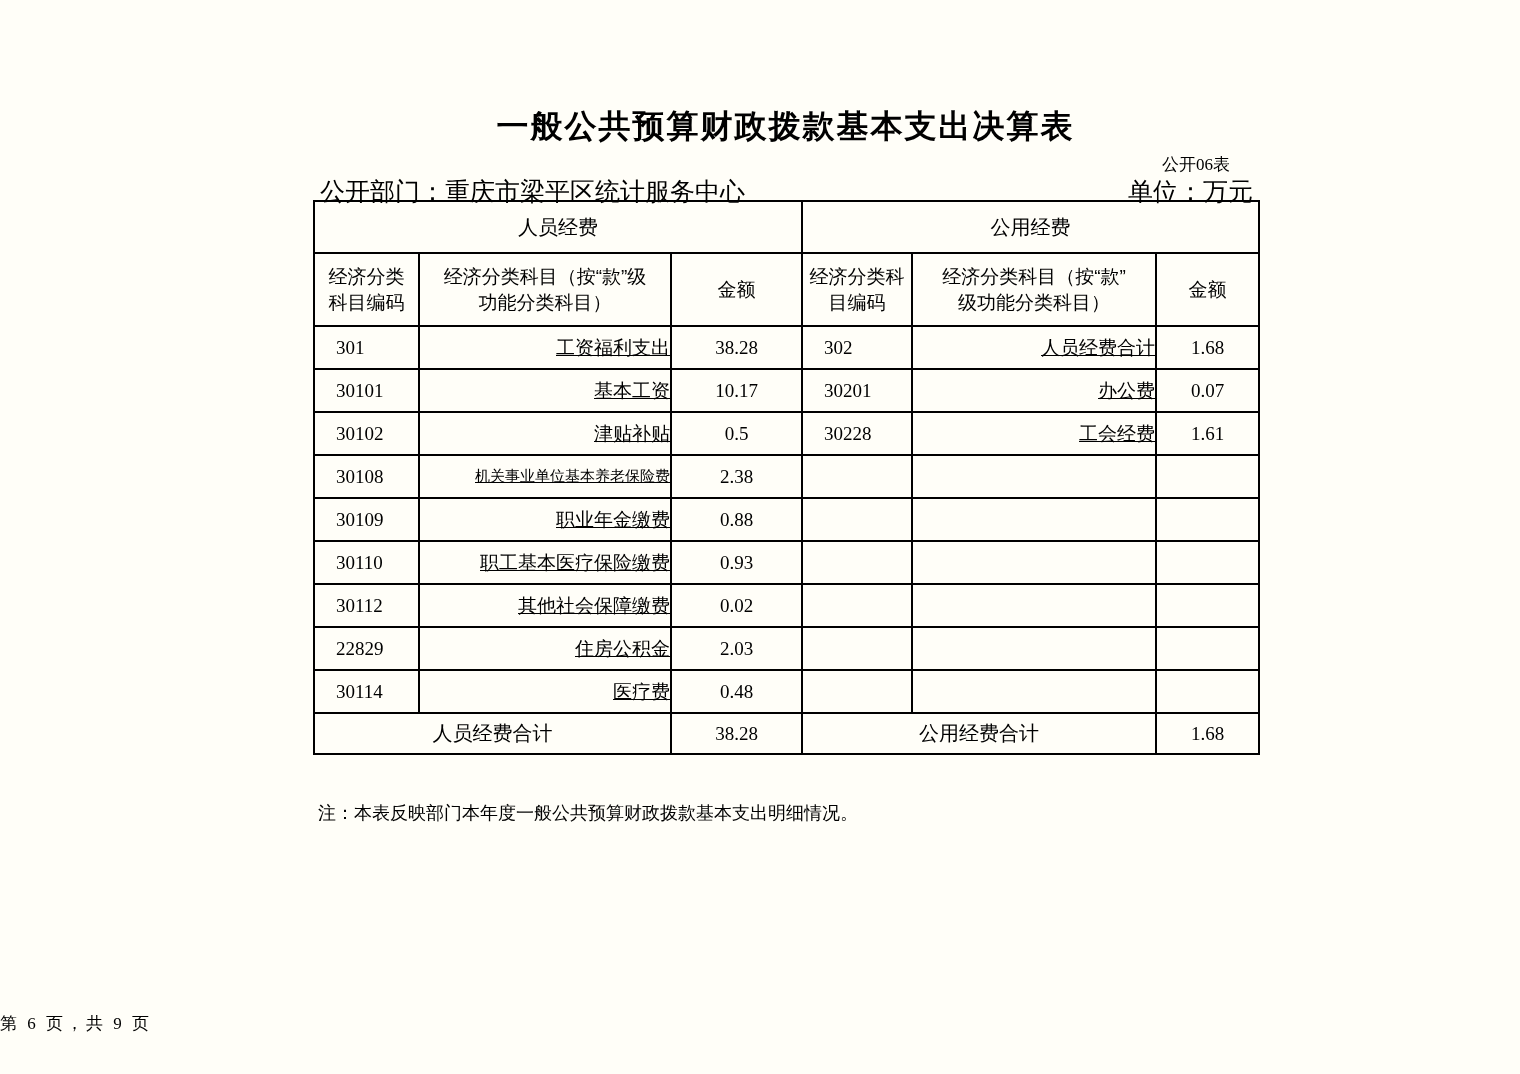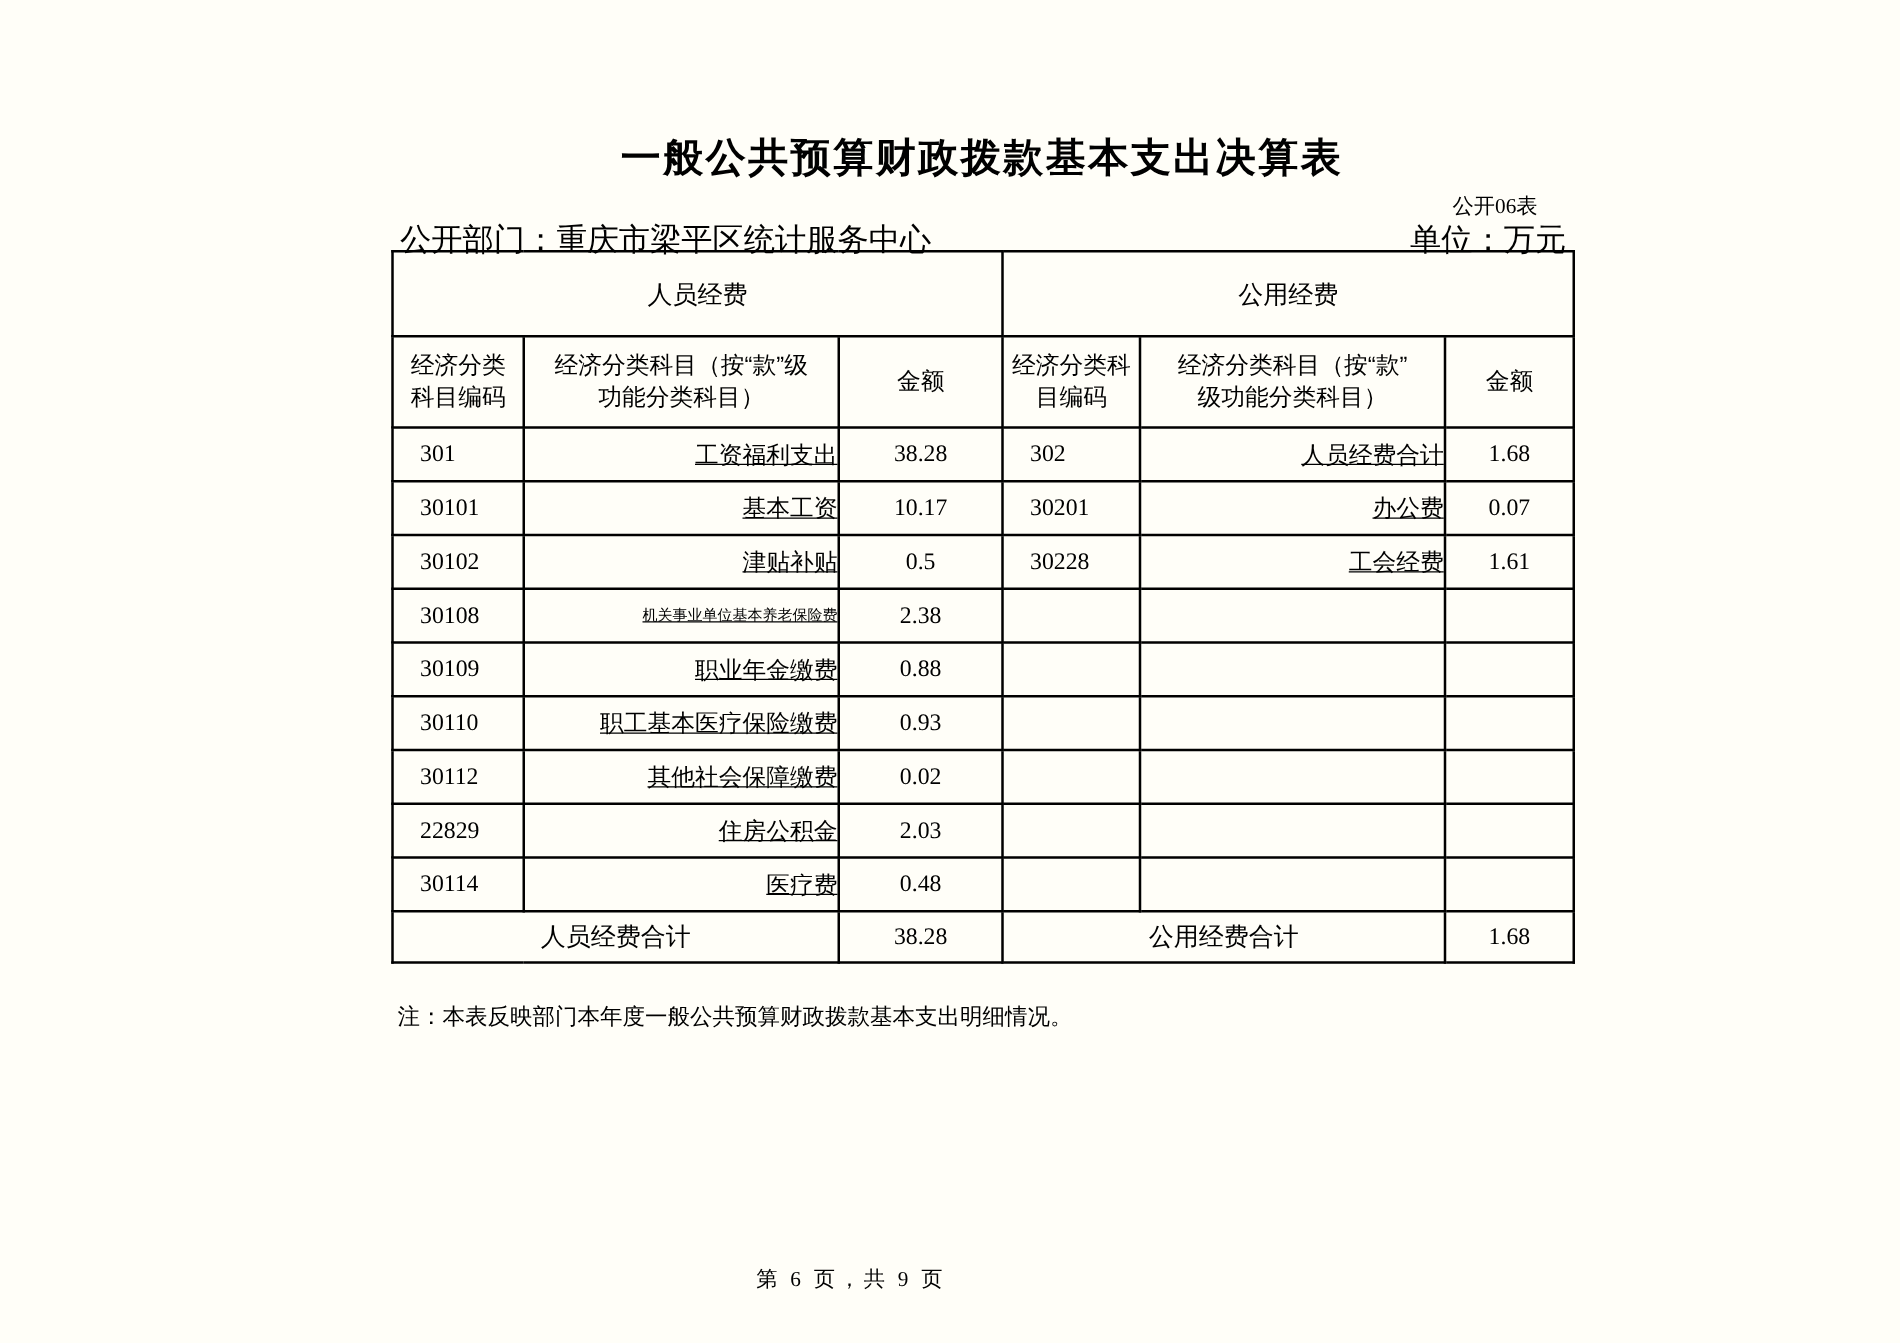--- a/index.html
+++ b/index.html
@@ -32,48 +32,48 @@
   table.budget {
     position:absolute; left:313px; top:200px; width:945px;
     border-collapse:collapse; table-layout:fixed;
   }
   table.budget td, table.budget th {
     border:2px solid #000;
     vertical-align:middle;
     font-weight:normal;
   }
   th.group {
-    height:68px;
+    height:52px;
     font-family:"Liberation Sans", sans-serif;
     font-weight:bold; font-size:20px; text-align:center;
   }
   th.colhead {
     height:73px;
     font-family:"Liberation Sans", sans-serif;
     font-weight:bold; font-size:19px; text-align:center;
     white-space:pre-line; line-height:1.35;
     padding:0 2px;
   }
   td.code  { height:43px; font-size:19px; text-align:left; padding-left:21px; }
   td.subject { height:43px; font-size:19px; text-align:right; padding-left:10px;text-decoration:underline; }
   td.subject.sub { padding-left:38px; }
-  td.subject.small { font-size:12px; padding-left:26px; }
+  td.subject.small { font-size:15px; padding-left:26px; }
   td.amount { height:43px; font-size:19px; text-align:center; }
   tr.total td { height:41px; }
   td.total-label {
     font-family:"Liberation Sans", sans-serif;
     font-weight:bold; font-size:20px; text-align:center;
   }
   .note {
     position:absolute; left:318px; top:801px; width:945px;
     font-size:18px;
   }
   .page-footer {
     position:absolute; left:0; top:1012px; width:1362px;
-    text-align:center; font-size:17px; letter-spacing:3px;
+    font-size:17px; letter-spacing:3px;
   }
 </style>
 </head>
 <body>
 
 <div class="title">一般公共预算财政拨款基本支出决算表</div>
 
 <div class="form-number">公开06表</div>
 
 <div class="meta-line">

